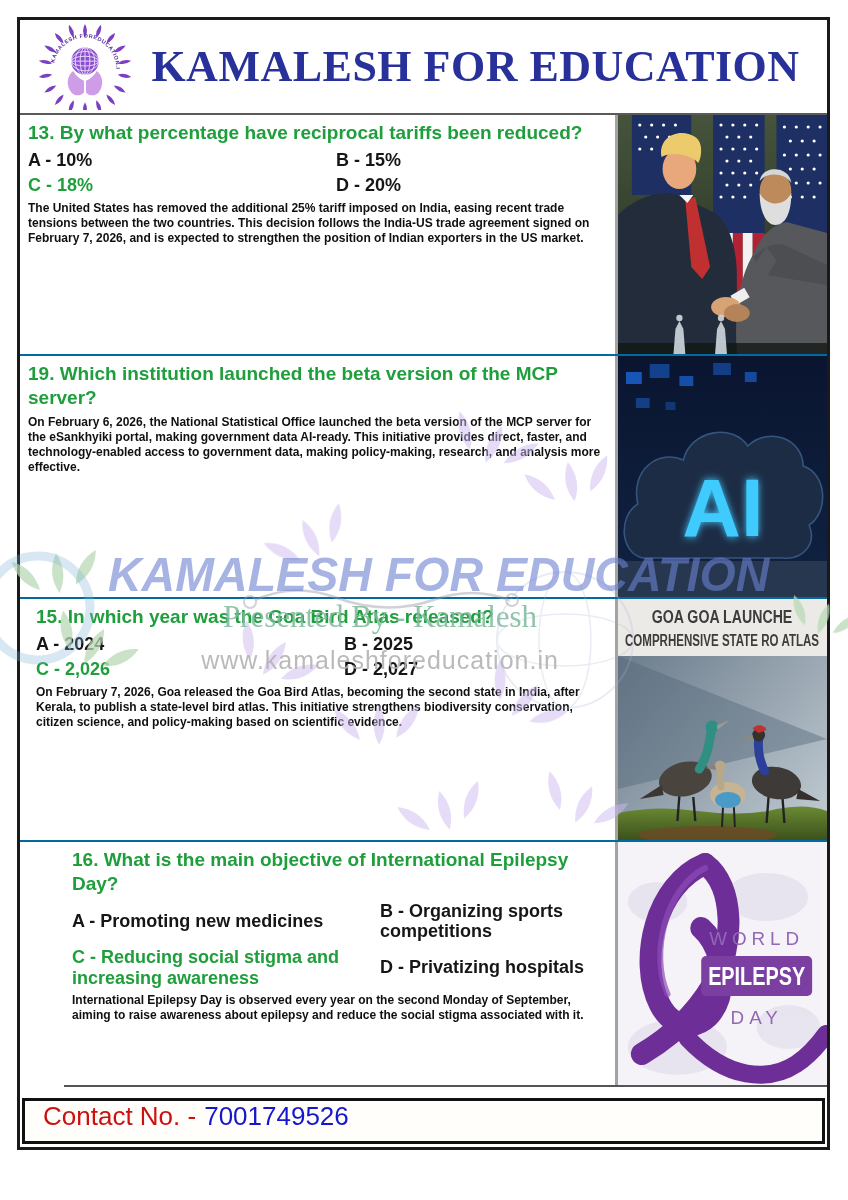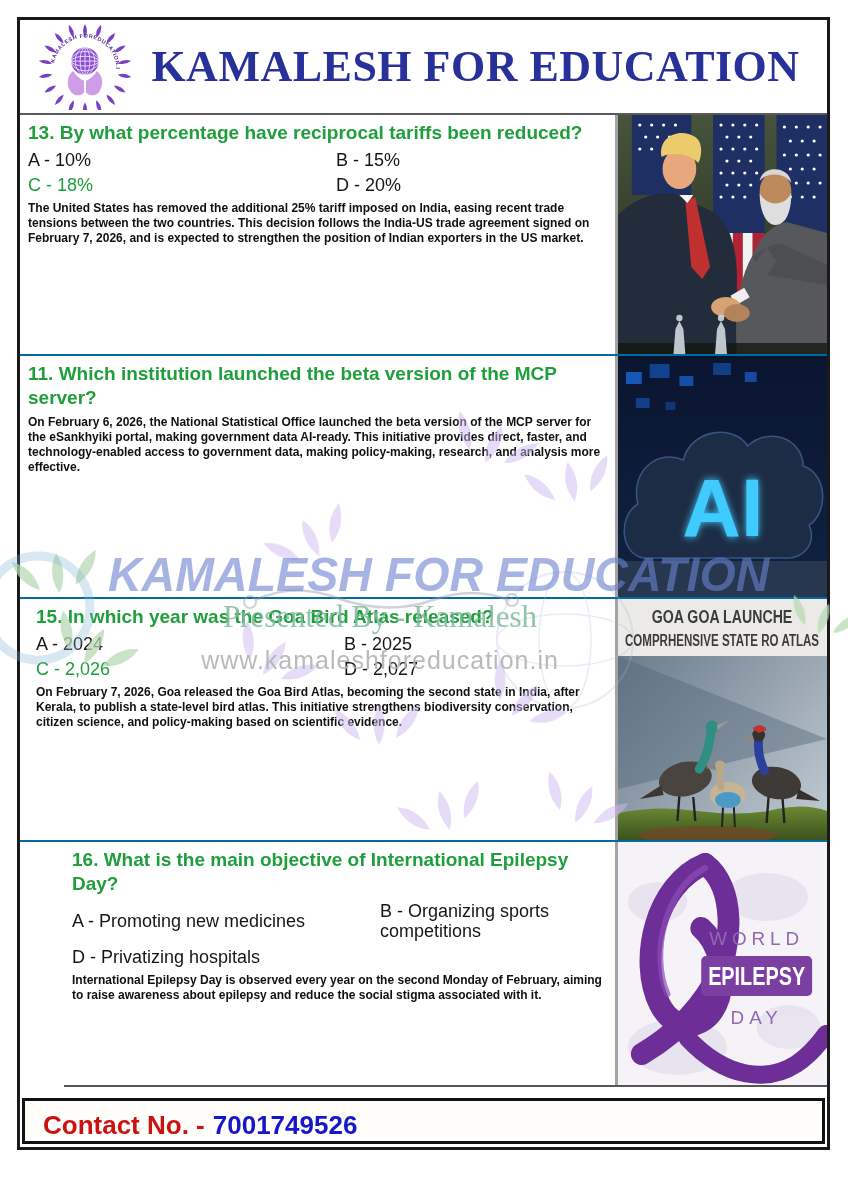--- a/index.html
+++ b/index.html
@@ -32,35 +32,35 @@
   #q13{height:241px;flex:0 0 241px;}
   #q14{height:243px;flex:0 0 243px;}
   #q15{height:243px;flex:0 0 243px;padding-left:8px;}
   #q16{height:245px;flex:0 0 245px;border-bottom:2px solid #555;margin-left:44px;}
   .qtext{flex:1;padding:6px 8px 0 8px;min-width:0;}
   .qtitle{
     color:#1f9e3c;font-weight:bold;font-size:19px;margin:0 0 5px 0;line-height:1.25;
   }
   .opts{
     display:grid;grid-template-columns:302px 1fr;column-gap:6px;row-gap:5px;
-    font-weight:normal;font-size:18px;color:#161616;margin:0 0 5px 0;align-items:center;
+    font-weight:bold;font-size:18px;color:#161616;margin:0 0 5px 0;align-items:center;
   }
   .opt{line-height:1.15;}
   .opt.correct{color:#1f9e3c;}
   .expl{
     font-weight:bold;font-size:12px;line-height:1.26;color:#101010;margin:0;
   }
   .qimg{width:212px;flex:0 0 212px;overflow:hidden;background:#a3a3a3;padding-left:3px;}
   .qimg svg{display:block;width:100%;height:100%;}
 
   
   .footer{
     margin:auto 2px 3px 2px;height:46px;flex:0 0 46px;
-    border:3px solid #111;display:flex;align-items:flex-end;padding-left:18px;
-    font-size:26px;font-weight:bold;background:#fffefb;white-space:nowrap;
+    border:3px solid #111;display:flex;align-items:flex-start;padding-left:18px;
+    font-size:26px;font-weight:normal;background:#fffefb;white-space:nowrap;
   }
   .contact-label{color:#cc1111;}
   .contact-number{color:#1616cc;margin-left:8px;}
 
   
   .wm{position:absolute;left:0;top:0;width:848px;height:1200px;pointer-events:none;z-index:6;}
   .wm-title{
     position:absolute;left:108px;top:547px;width:720px;
     font-weight:bold;font-style:italic;font-size:48px;letter-spacing:0px;
     color:rgba(106,128,208,0.60);white-space:nowrap;transform:scaleX(0.97);transform-origin:left;
@@ -257,21 +257,21 @@
             <circle cx="62" cy="203" r="3.2"></circle>
           <polygon points="98,239 100,214 104,206 108,214 110,239"></polygon>
             <circle cx="104" cy="203" r="3.2"></circle>
         </g>
       </svg>
     </div>
   </div>
 
   <div class="sec" id="q14">
     <div class="qtext">
-      <div class="qtitle">11. Which institution launched the beta version of the MCP server?</div>
+      <div class="qtitle">19. Which institution launched the beta version of the MCP server?</div>
       <p class="expl">On February 6, 2026, the National Statistical Office launched the beta version of the MCP server for the eSankhyiki portal, making government data AI-ready. This initiative provides direct, faster, and technology-enabled access to government data, making policy-making, research, and analysis more effective.</p>
     </div>
     <div class="qimg">
       <svg viewBox="0 0 211 241" preserveAspectRatio="none">
         <defs>
           <linearGradient id="g14" x1="0" y1="0" x2="0" y2="1">
             <stop offset="0" stop-color="#0a1530"></stop>
               <stop offset="1" stop-color="#102342"></stop>
           </linearGradient>
           <filter id="aiglow" x="-50%" y="-50%" width="200%" height="200%">
@@ -363,23 +363,24 @@
       </svg>
     </div>
   </div>
 
   <div class="sec" id="q16">
     <div class="qtext">
       <div class="qtitle">16. What is the main objective of International Epilepsy Day?</div>
       <div class="opts">
         <span class="opt">A - Promoting new medicines</span>
         <span class="opt">B - Organizing sports competitions</span>
+        <span class="opt correct">C - Reducing social stigma and increasing awareness</span>
         <span class="opt">D - Privatizing hospitals</span>
       </div>
-      <p class="expl">International Epilepsy Day is observed every year on the second Monday of February, aiming to raise awareness about epilepsy and reduce the social stigma associated with it.</p>
+      <p class="expl">International Epilepsy Day is observed every year on the second Monday of September, aiming to raise awareness about epilepsy and reduce the social stigma associated with it.</p>
     </div>
     <div class="qimg">
       <svg viewBox="0 0 211 243" preserveAspectRatio="none">
         <rect width="211" height="243" fill="#f5f3f7"></rect>
         <g fill="#e6e1ee" opacity="0.8">
           <ellipse cx="150" cy="55" rx="42" ry="24"></ellipse>
           <ellipse cx="60" cy="205" rx="50" ry="28"></ellipse>
           <ellipse cx="172" cy="185" rx="32" ry="22"></ellipse>
           <ellipse cx="40" cy="60" rx="30" ry="20"></ellipse>
         </g>

